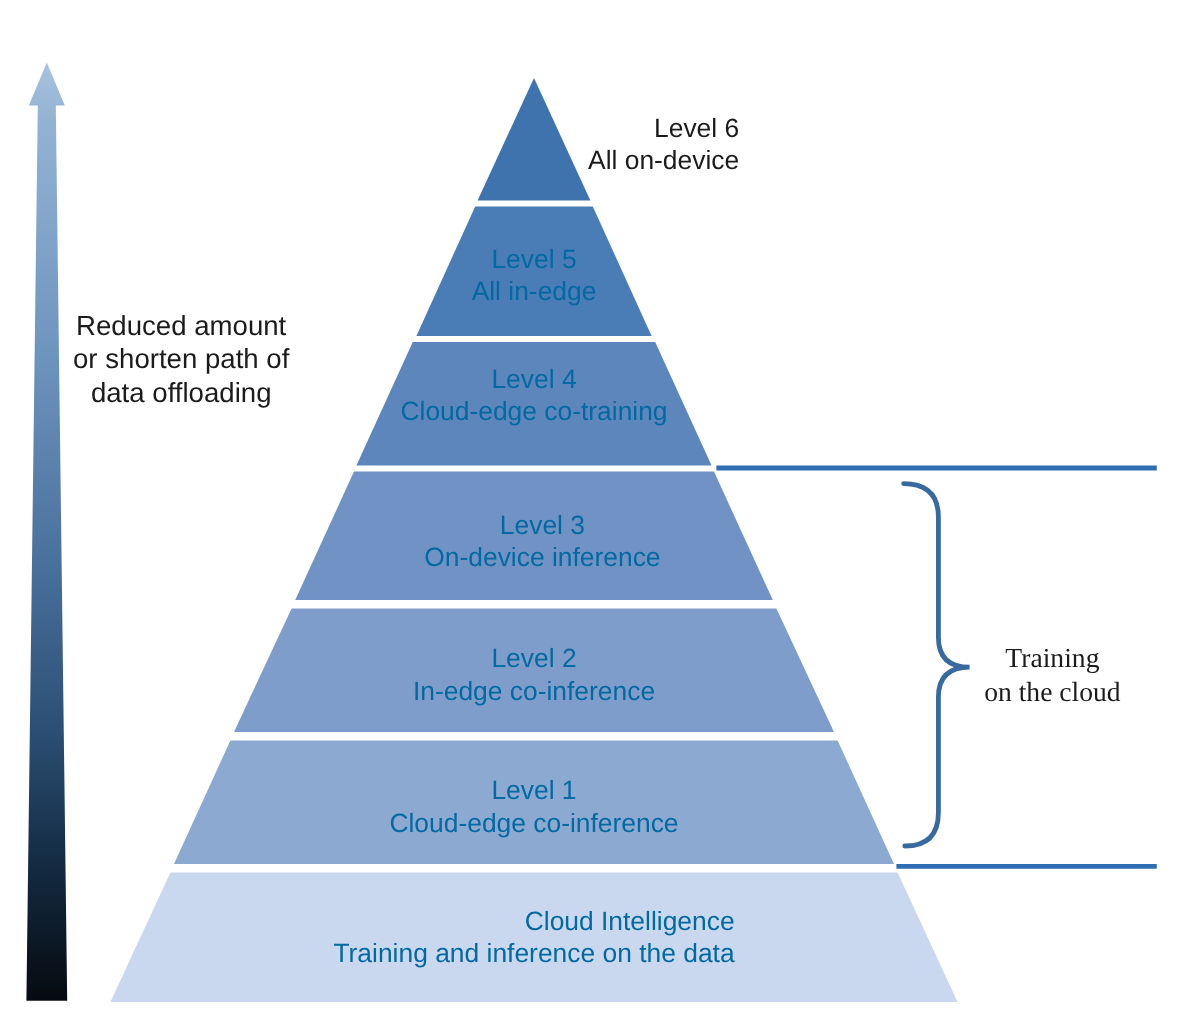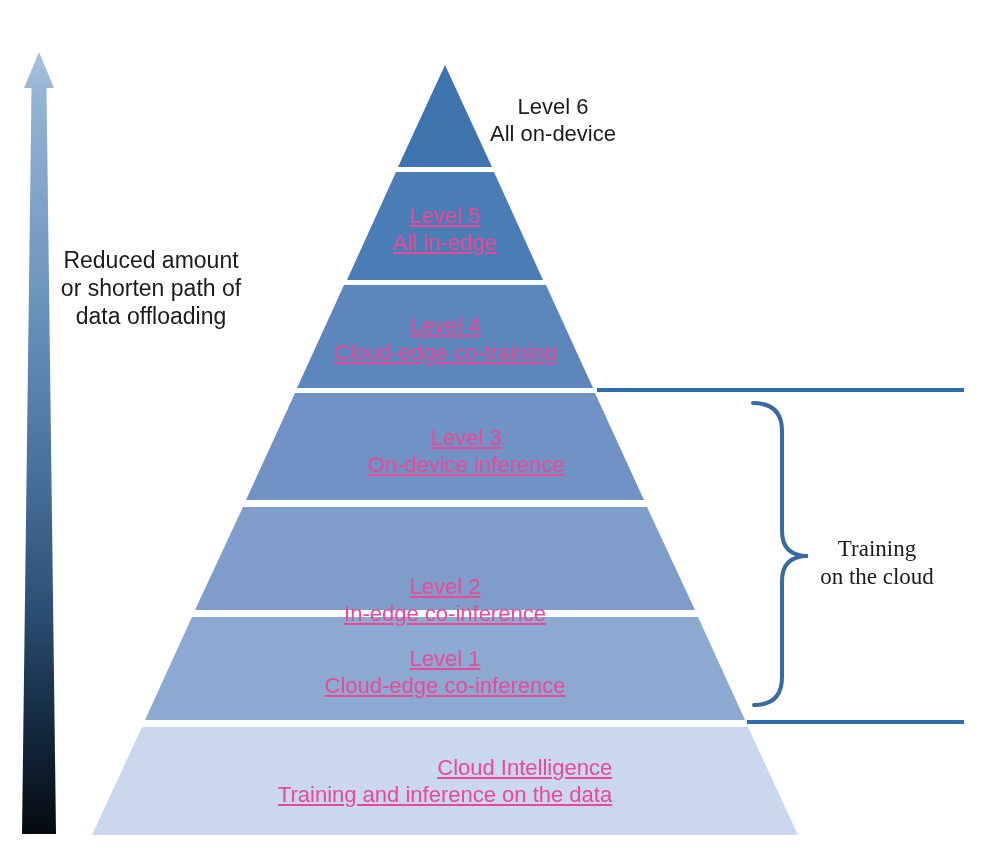--- a/index.html
+++ b/index.html
@@ -10,21 +10,21 @@
     font-family:"Liberation Sans", sans-serif;
     overflow:hidden;
   }
   .layer-svg{position:absolute;left:0;top:0;}
   .lbl{
     position:absolute;
     transform:translate(-50%,-50%);
     text-align:center;
     white-space:nowrap;
   }
-  .band-lbl{font-size:22px;line-height:27px;color:#ec4899;text-decoration:underline;}
+  .band-lbl{font-size:22px;line-height:27px;color:#0369a1;}
   .outside-lbl{font-size:22px;line-height:27px;color:#1b1b1b;}
   .annot{font-size:23px;line-height:28px;color:#1b1b1b;}
 </style>
 </head>
 <body>
 
 <div class="canvas">
 
   <svg class="layer-svg" width="991" height="850" viewBox="0 0 991 850">
     <defs>
@@ -48,47 +48,47 @@
     <polygon points="243,507 647,507 695,610 195,610" fill="#7e9dca"></polygon>
     <polygon points="192,617 698,617 745,720 145,720" fill="#8ca9d1"></polygon>
     <polygon points="142,727 748,727 798,835 92,835" fill="#c9d8ef"></polygon>
 
     <line x1="597" y1="390" x2="964" y2="390" stroke-width="4" stroke="#2f6db3"></line>
     <line x1="747" y1="722" x2="964" y2="722" stroke-width="4" stroke="#2f6db3"></line>
 
     <path d="M753,403 Q782,403 782,431 L782,531 Q782,556 808,556 Q782,556 782,581 L782,677 Q782,705 754,705" fill="none" stroke-width="4" stroke-linecap="round" stroke="#38699f"></path>
   </svg>
 
-  <div class="lbl annot" style="left:151px;top:288px;">
+  <div class="lbl annot" style="left:151px;top:299px;">
     <div>Reduced amount</div>
     <div>or shorten path of</div>
     <div>data offloading</div>
   </div>
 
-  <div class="lbl outside-lbl" style="left:553px;top:120px;">
+  <div class="lbl outside-lbl" style="left:553px;top:120px;text-align:right;">
     <div>Level 6</div>
     <div>All on-device</div>
   </div>
 
   <div class="lbl band-lbl" style="left:445px;top:229px;">
     <div>Level 5</div>
     <div>All in-edge</div>
   </div>
 
-  <div class="lbl band-lbl" style="left:445px;top:339px;">
+  <div class="lbl band-lbl" style="left:445px;top:329px;">
     <div>Level 4</div>
     <div>Cloud-edge co-training</div>
   </div>
 
-  <div class="lbl band-lbl" style="left:466px;top:451px;text-align:center;">
+  <div class="lbl band-lbl" style="left:452px;top:451px;text-align:center;">
     <div>Level 3</div>
     <div>On-device inference</div>
   </div>
 
-  <div class="lbl band-lbl" style="left:445px;top:562px;margin-top:38px;">
+  <div class="lbl band-lbl" style="left:445px;top:562px;">
     <div>Level 2</div>
     <div>In-edge co-inference</div>
   </div>
 
   <div class="lbl band-lbl" style="left:445px;top:672px;">
     <div>Level 1</div>
     <div>Cloud-edge co-inference</div>
   </div>
 
   <div class="lbl band-lbl" style="left:445px;top:781px;text-align:right;">

